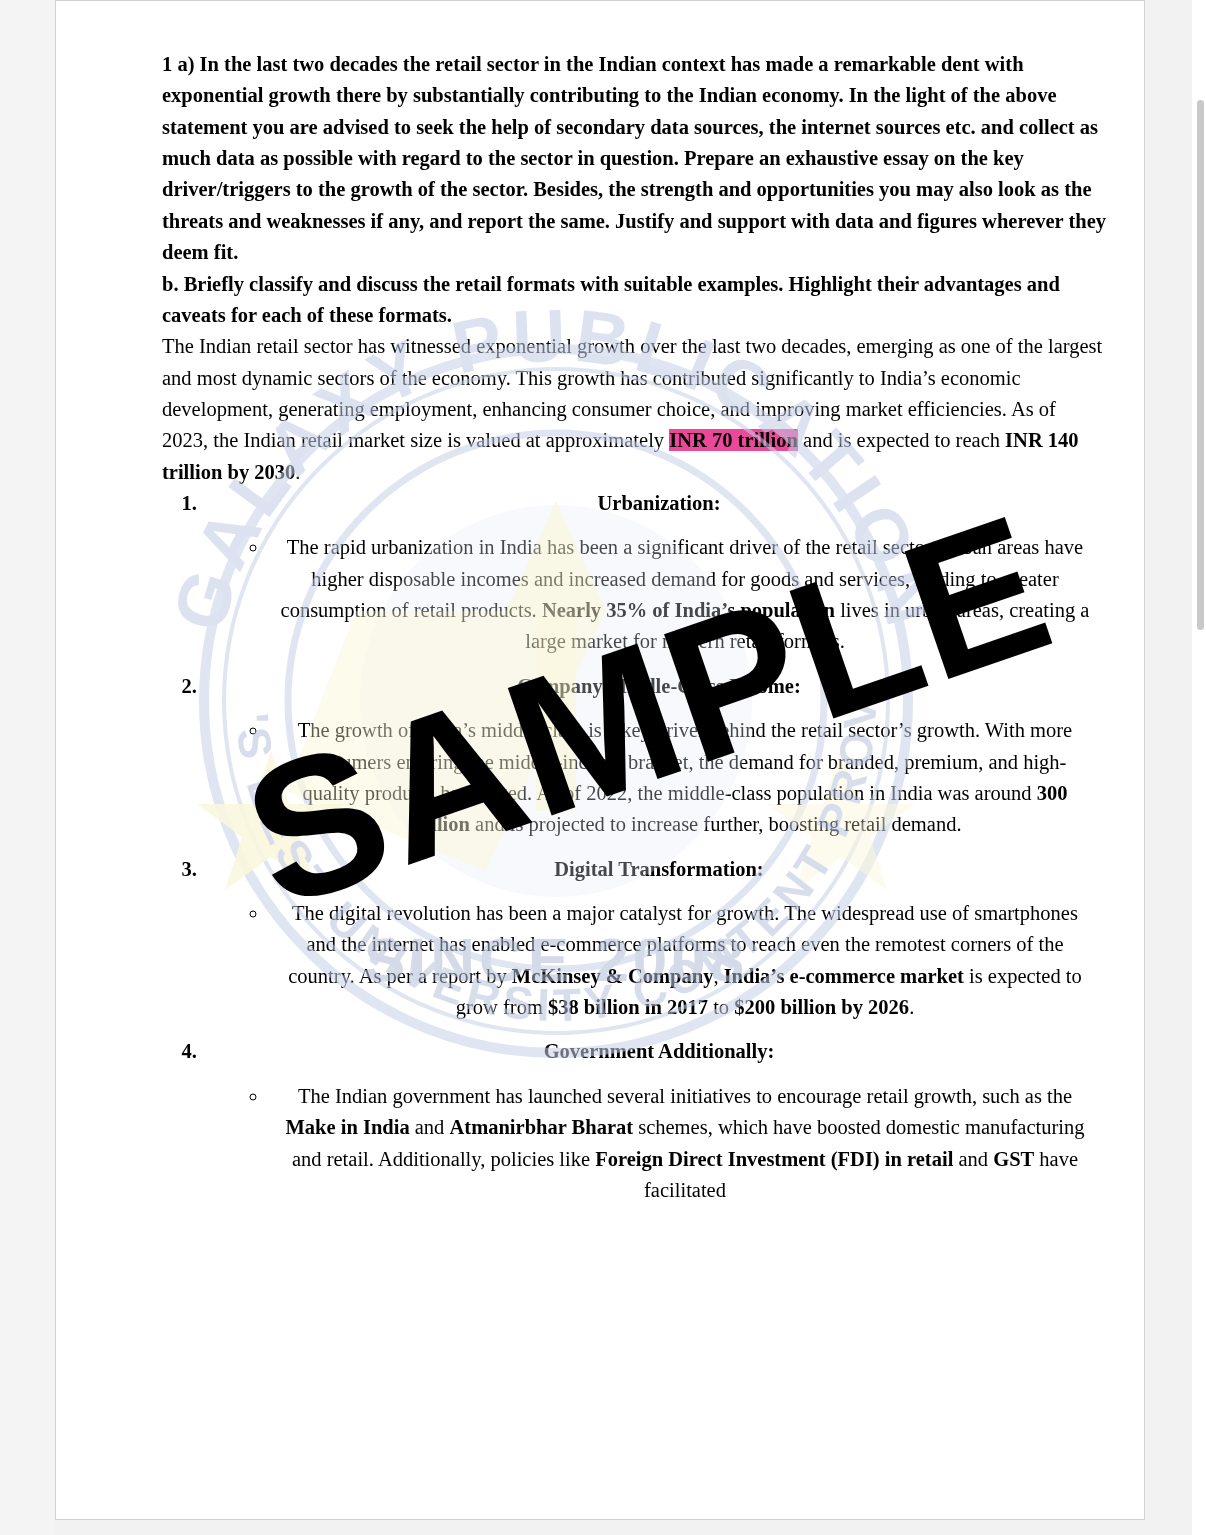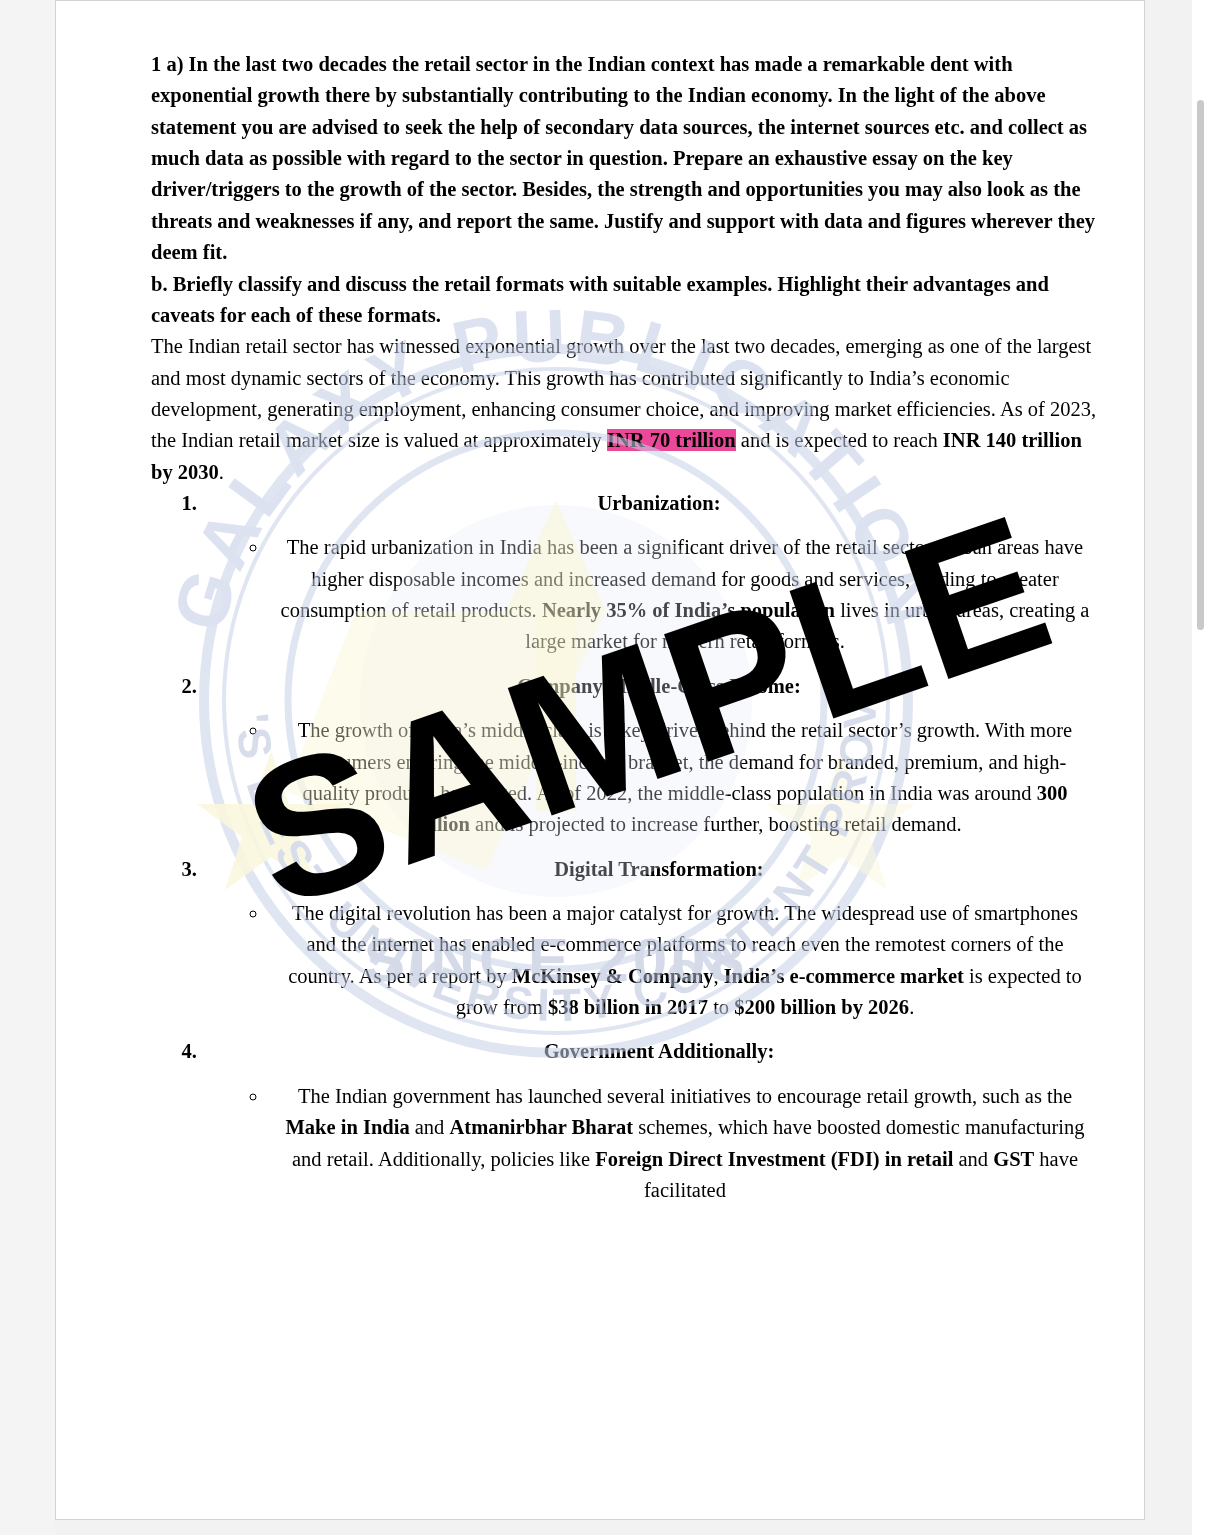--- a/index.html
+++ b/index.html
@@ -100,21 +100,21 @@
     top: 0;
     width: 1090px;
     padding: 48px 40px 0 90px;
     box-sizing: border-box;
     z-index: 1;
     color: #000000;
     font-size: 20.5px;
     line-height: 1.53;
     text-align: left;
   }
-  .para { margin: 0 0 0 5px; }
+  .para { margin: 0 0 0 16px; }
   .b { font-weight: bold; }
   .hl { background: #ec4899; }
 
   ol.numlist {
     margin: 0;
     padding-left: 56px;
     list-style-type: decimal;
   }
   ol.numlist > li {
     margin: 0;

